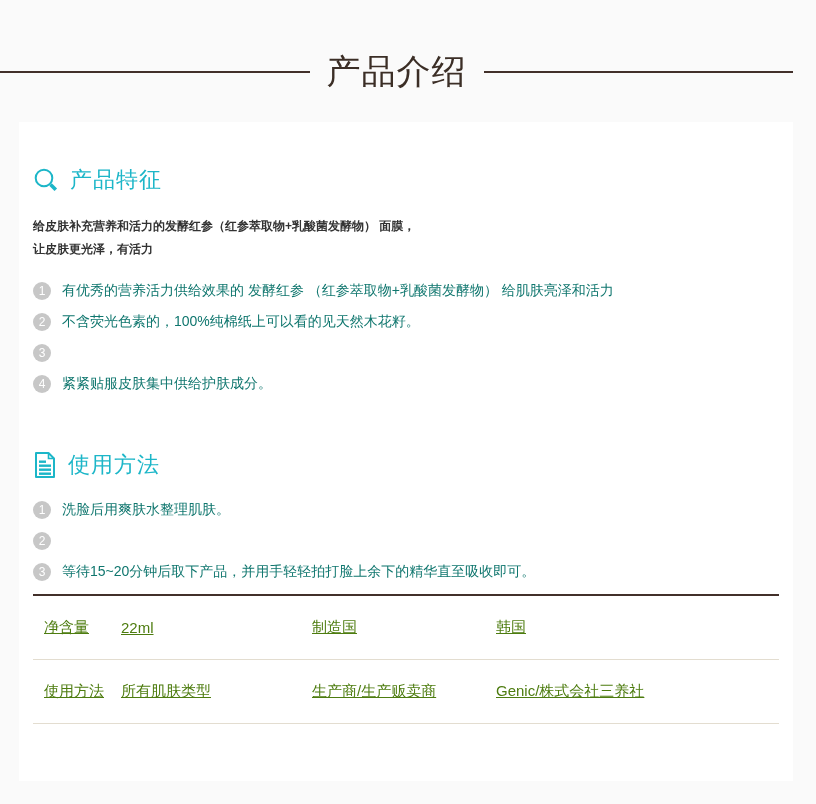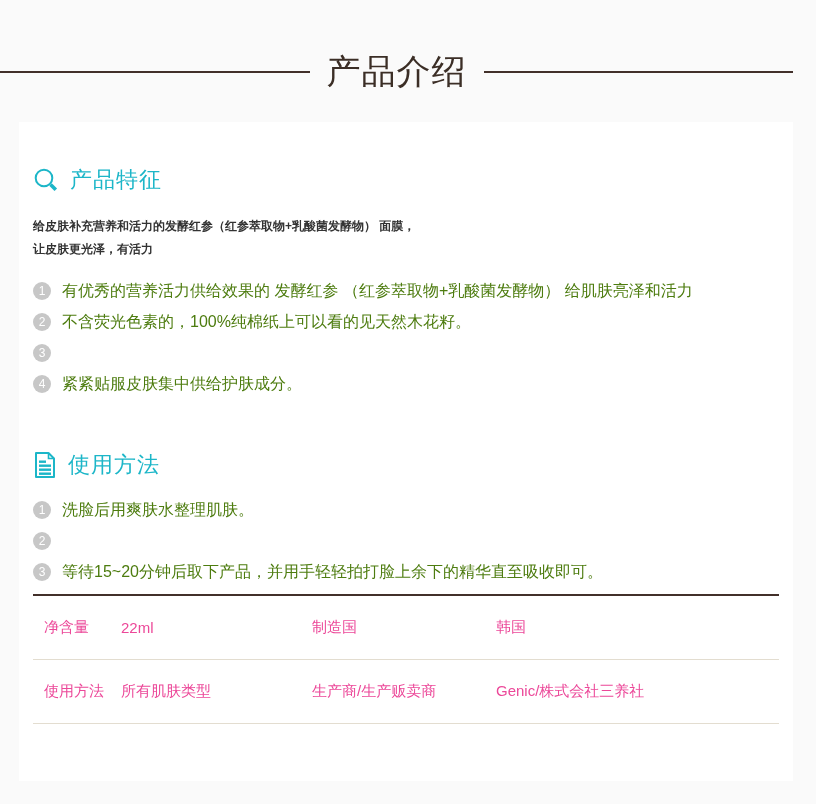--- a/index.html
+++ b/index.html
@@ -39,28 +39,28 @@
     margin-top:20px;font-size:12px;font-weight:bold;color:#333333;line-height:23px;
   }
   
   .num-list{list-style:none;margin:21px 0 0 0;padding:0;}
   .num-list li{display:flex;align-items:center;height:18px;margin-bottom:13px;}
   .num-badge{
     flex:0 0 18px;width:18px;height:18px;border-radius:50%;
     background:#c7c7c7;color:#ffffff;font-size:12px;line-height:18px;
     text-align:center;margin-right:11px;
   }
-  .num-text{font-size:16px;color:#4d7c0f;white-space:nowrap;}
+  .num-text{font-size:14px;color:#0f766e;white-space:nowrap;}
   
   .spec-table{margin-top:8px;border-top:2px solid #42302a;}
   .spec-row{
     display:grid;grid-template-columns:88px 191px 184px 1fr;
     align-items:center;height:63px;
     border-bottom:1px solid #e3ddd0;
-    font-size:15px;color:#ec4899;
+    font-size:15px;color:#4d7c0f;text-decoration:underline;
   }
   .spec-row .cell:first-child{padding-left:11px;}
   .cell{white-space:nowrap;}
 </style>
 </head>
 <body>
 
 <div class="title-row">
   <div class="line"></div>
   <h1 class="page-title">产品介绍</h1>

